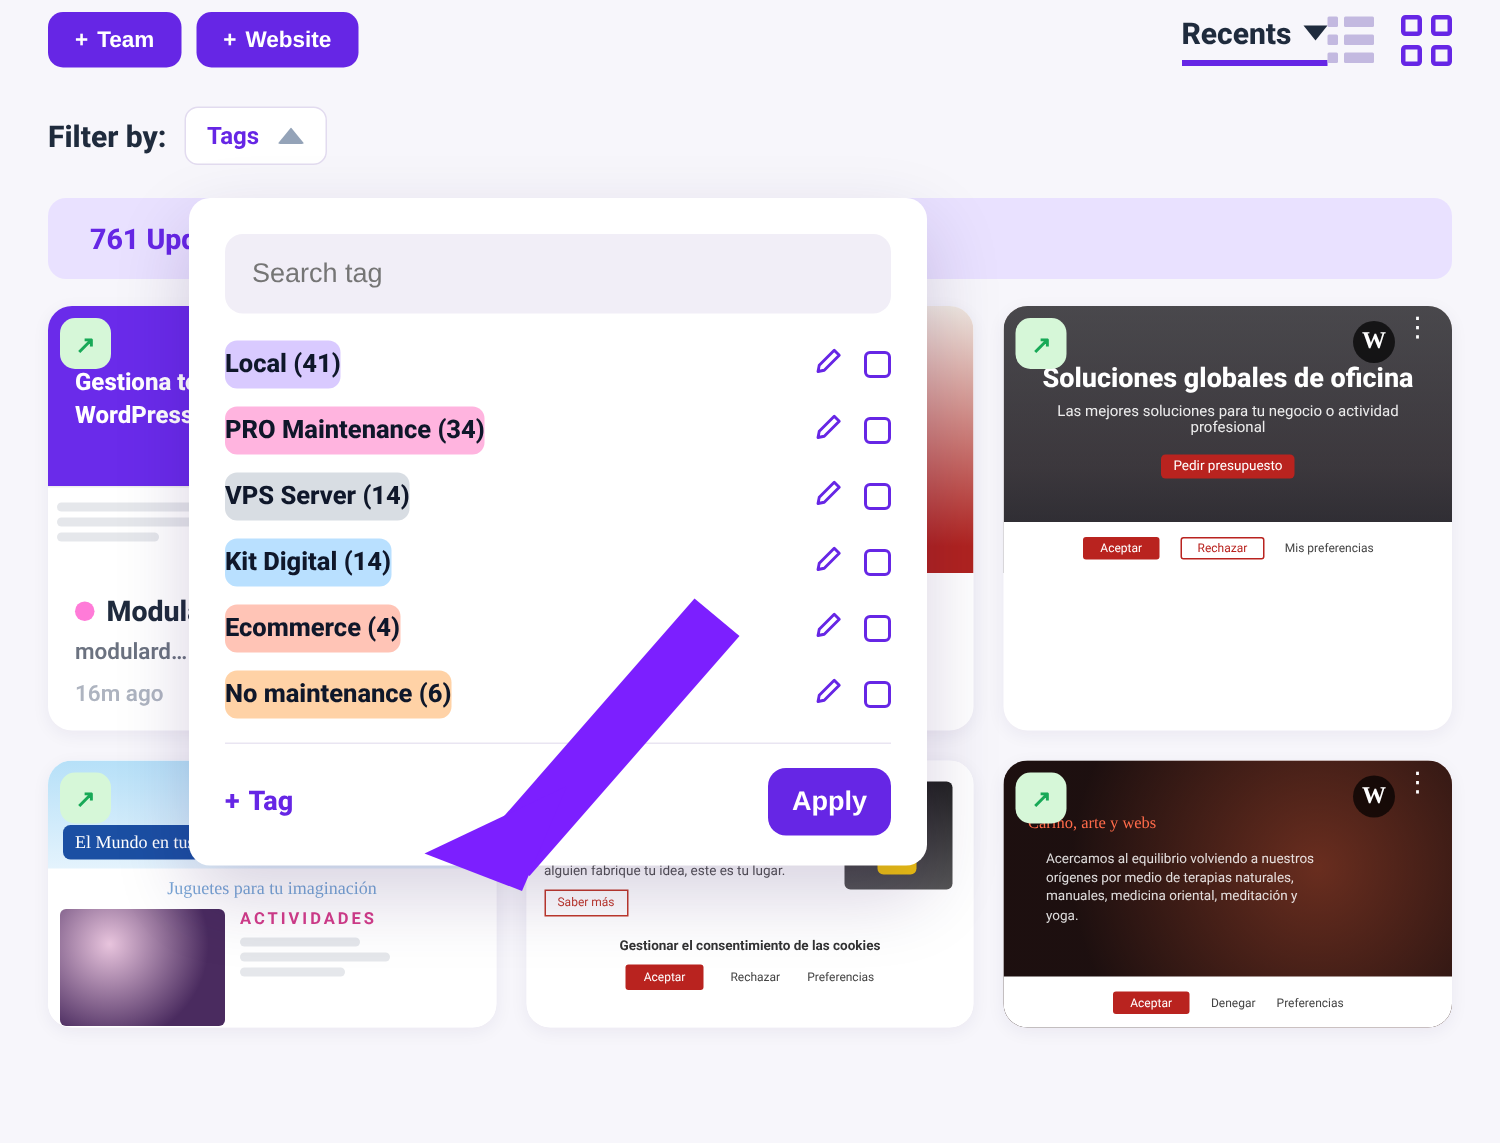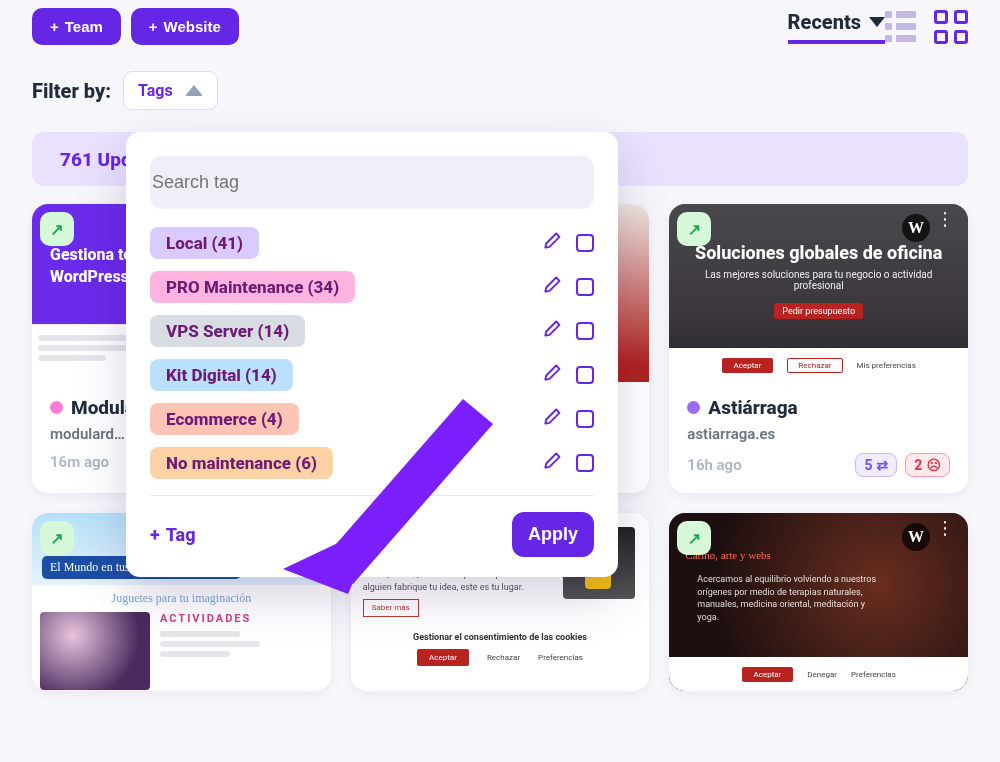--- a/index.html
+++ b/index.html
@@ -180,29 +180,29 @@
     left:126px;top:132px;
     width:492px;
     background:#fff;
     border-radius:14px;
     box-shadow:0 20px 50px rgba(40,10,90,.18);
     padding:24px 24px 20px 24px;
     z-index:10;
   }
   .dropdown input.search{
     width:100%;border:none;background:#f1eef7;border-radius:12px;
-    padding:16px 2px;font-size:18px;color:#4c1d95;outline:none;margin-bottom:18px;
+    padding:16px 18px;font-size:18px;color:#4c1d95;outline:none;margin-bottom:18px;
   }
   .tag-row{
     display:flex;align-items:center;justify-content:space-between;
     margin-bottom:12px;
   }
   .tag-pill{
-    font-weight:800;color:#701a75;font-size:17px;
-    padding:6px 16px;border-radius:8px;
+    font-weight:800;color:#0f172a;font-size:17px;
+    padding:6px 0;border-radius:8px;
   }
   .row-right{display:flex;align-items:center;gap:14px;}
   .edit{color:var(--purple);cursor:pointer;}
   .edit svg{width:20px;height:20px;}
   .chk{
     width:18px;height:18px;border:2px solid var(--purple);border-radius:4px;cursor:pointer;
   }
   .dropdown .bottom{
     border-top:1px solid #e9e5f2;margin-top:16px;padding-top:16px;
     display:flex;align-items:center;justify-content:space-between;
@@ -322,40 +322,20 @@
         <h3>Soluciones globales de oficina</h3>
         <p>Las mejores soluciones para tu negocio o actividad profesional</p>
         <span class="btn">Pedir presupuesto</span>
         <div class="cookiebar">
           <span class="rb">Aceptar</span>
           <span class="ob">Rechazar</span>
           <span>Mis preferencias</span>
         </div>
       </div>
     </div>
-    <div class="meta">
-      <div class="name">
-        <span class="dot" style="background:#9b6bff"></span>
-        <span>Astiárraga</span>
-      </div>
-      <div class="domain">astiarraga.es</div>
-      <div class="footer">
-        <div class="ago">16h ago</div>
-        <div class="badges">
-          <div class="badge" style="border-color:#c8b7ff;color:#7a55ff;background:#f0ebff">
-            <span>5</span>
-              <span>⇄</span>
-          </div>
-          <div class="badge" style="border-color:#ff9aa5;color:#e23b54;background:#ffe9ec">
-            <span>2</span>
-              <span>☹</span>
-          </div>
-        </div>
-      </div>
-    </div>
   </div>
 
   <div class="card">
     <div class="open">↗</div>
     <div class="thumb">
       <div class="toys">
         <div class="sky">
           <div class="banner">El Mundo en tus Manos</div>
         </div>
         <div class="sub">Juguetes para tu imaginación</div>

